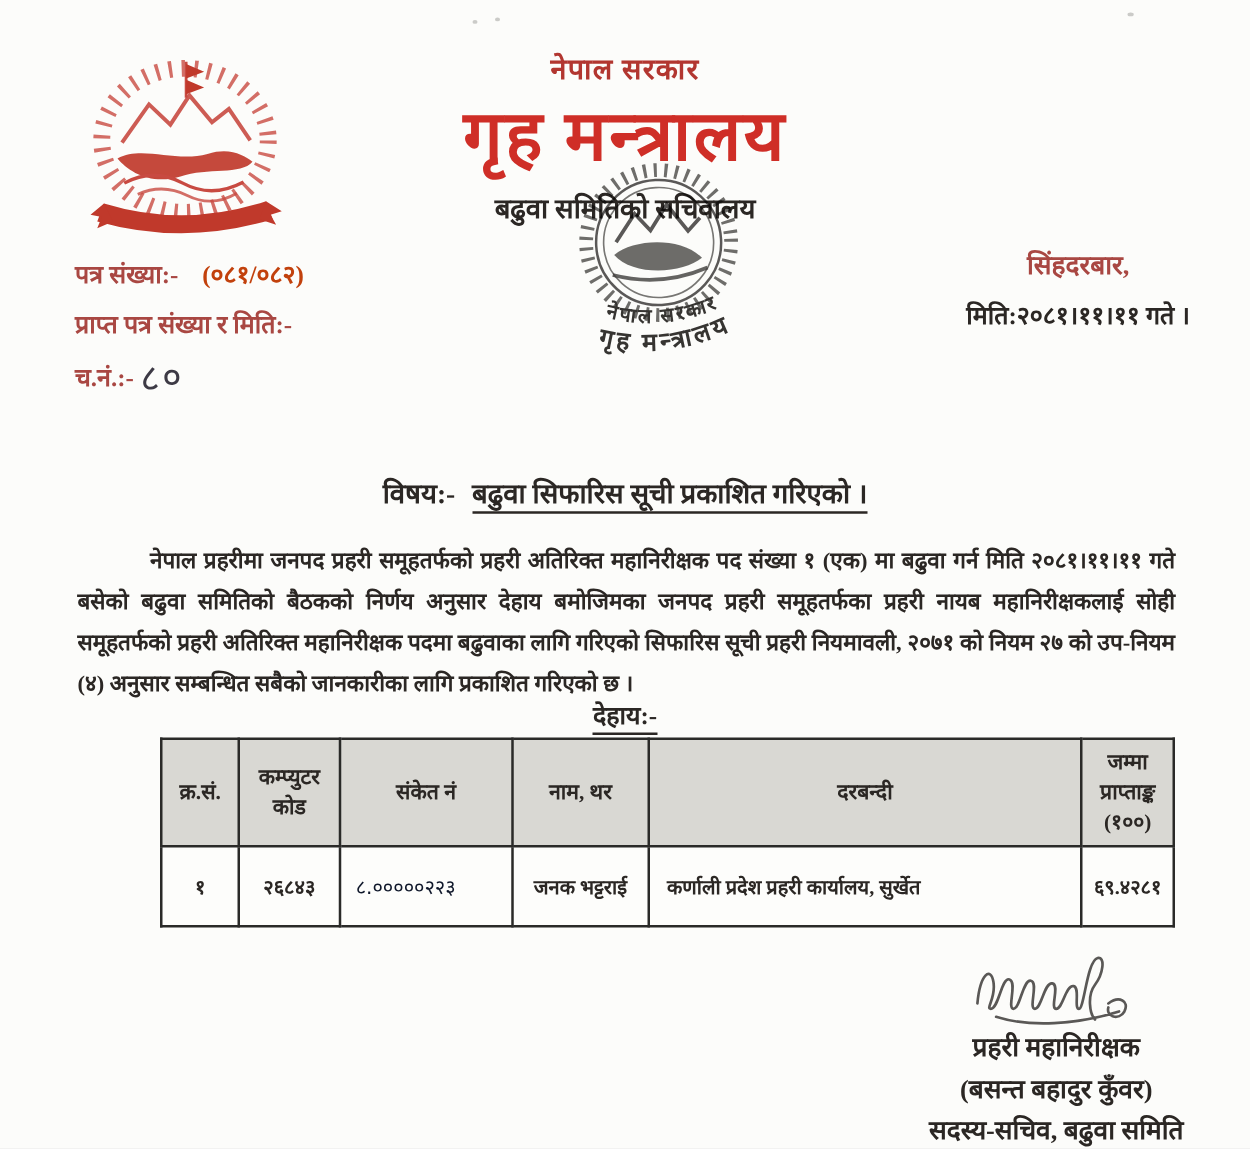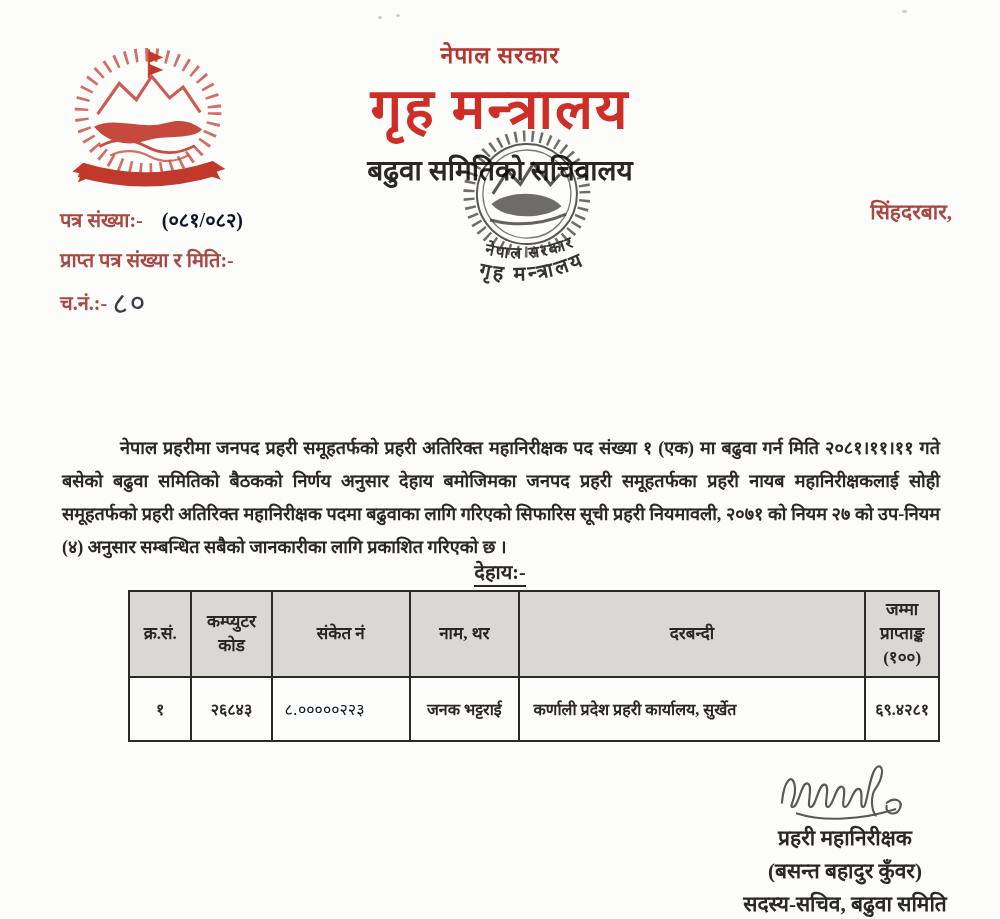--- a/index.html
+++ b/index.html
@@ -13,21 +13,21 @@
   .red-bright { color:#cf2e27; }
   .red-mid { color:#b23630; }
   .red-soft { color:#a94742; }
   .ink { color:#2b2724; }
 
   .gov-line { top:38px; left:0; width:100%; text-align:center;
     font-size:23px; font-weight:bold; letter-spacing:1px; }
   .ministry-line { top:68px; left:0; width:100%; text-align:center;
     font-size:56px; font-weight:bold; letter-spacing:2px; }
   .secretariat-line { top:150px; left:0; width:100%; text-align:center;
-    font-size:28px; font-weight:bold; }
+    font-size:22px; font-weight:bold; }
 
   .emblem { top:36px; left:58px; width:180px; height:158px; }
   .stamp { top:126px; left:406px; width:244px; height:178px;
     mix-blend-mode:multiply; opacity:.92; transform:rotate(-3deg); }
 
   .ref-block { top:200px; left:60px; font-weight:bold; font-size:20px; line-height:40px; }
   .ref-line { white-space:nowrap; }
   .dispatch-value { font-family:"DejaVu Sans",sans-serif; font-size:30px;
     color:#3d3a45; display:inline-block; transform:rotate(-3deg) translateY(3px);
     font-weight:normal; letter-spacing:2px; }
@@ -105,33 +105,38 @@
       <textPath href="#stArc1" startOffset="50%" text-anchor="middle">नेपाल सरकार</textPath>
     </text>
     <text font-size="20" font-weight="bold" fill="#242220" letter-spacing="3" font-family="Liberation Serif, serif">
       <textPath href="#stArc2" startOffset="50%" text-anchor="middle">गृह मन्त्रालय</textPath>
     </text>
   </svg>
 
   <div class="abs ref-block red-soft">
     <div class="ref-line">
       <span>पत्र संख्या:-</span>
-      <span style="margin-left:14px; color:#0f172a;margin-top:16px;">(०८१/०८२)</span>
+      <span style="margin-left:14px; color:#c2410c;margin-top:16px;">(०८१/०८२)</span>
     </div>
     <div class="ref-line">प्राप्त पत्र संख्या र मिति:-</div>
     <div class="ref-line">
       <span>च.नं.:-</span>
       <span class="dispatch-value">८०</span>
     </div>
   </div>
 
   <div class="abs addr-block">
     <div class="red-soft">सिंहदरबार,</div>
+    <div class="ink small">मिति:२०८१।११।११ गते ।</div>
   </div>
 
+  <div class="abs subject-line">
+    <span>विषय:-</span>
+    <span class="u" style="margin-left:8px;">बढुवा सिफारिस सूची प्रकाशित गरिएको ।</span>
+  </div>
 
   <div class="abs body-par">नेपाल प्रहरीमा जनपद प्रहरी समूहतर्फको प्रहरी अतिरिक्त महानिरीक्षक पद संख्या १ (एक) मा बढुवा गर्न मिति २०८१।११।११ गते बसेको बढुवा समितिको बैठकको निर्णय अनुसार देहाय बमोजिमका जनपद प्रहरी समूहतर्फका प्रहरी नायब महानिरीक्षकलाई सोही समूहतर्फको प्रहरी अतिरिक्त महानिरीक्षक पदमा बढुवाका लागि गरिएको सिफारिस सूची प्रहरी नियमावली, २०७१ को नियम २७ को उप-नियम (४) अनुसार सम्बन्धित सबैको जानकारीका लागि प्रकाशित गरिएको छ ।</div>
 
   <div class="abs dehaya">
     <span class="u">देहाय:-</span>
   </div>
 
   <table class="abs doc-table">
     <colgroup>
       <col class="col-sn">

